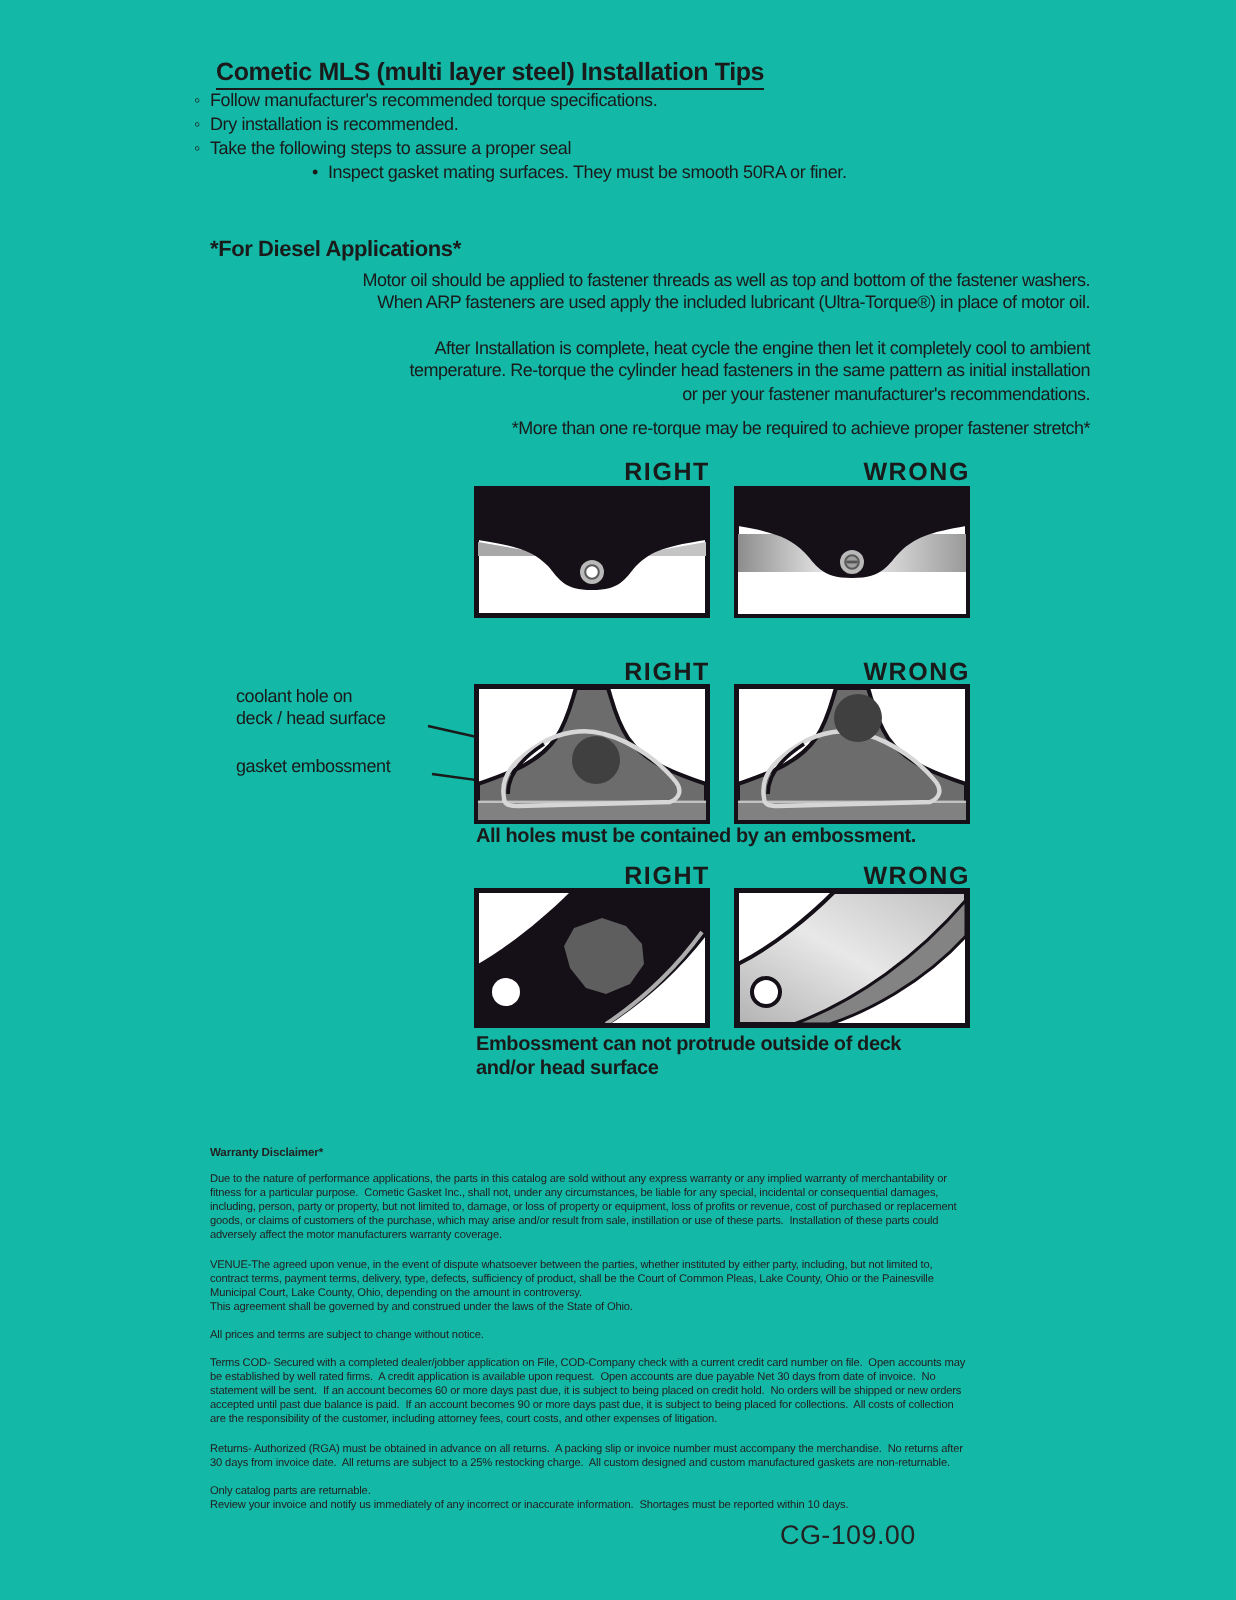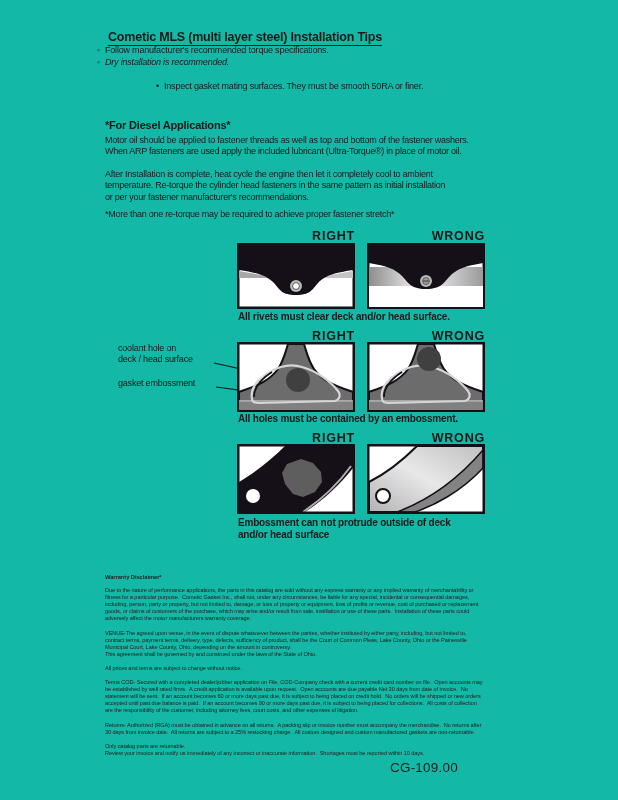--- a/index.html
+++ b/index.html
@@ -9,21 +9,21 @@
   }
   .abs{position:absolute;}
   .doc-title{
     font-size:12.5px;font-weight:bold;letter-spacing:-0.2px;
     border-bottom:1.5px solid #1a1a1a;padding-bottom:1px;
   }
   .bullet-row{position:absolute;left:97px;font-size:9px;letter-spacing:-0.2px;line-height:12px;white-space:nowrap;}
   .bullet-row.sub{left:117px;margin-left:39px;}
   .bullet-glyph{display:inline-block;width:8px;font-size:9px;}
   .section-heading{font-size:11px;font-weight:bold;letter-spacing:-0.2px;}
-  .body-para{font-size:9px;line-height:11.3px;letter-spacing:-0.25px;white-space:pre-line;width:440px;}
+  .body-para{font-size:9px;line-height:11.3px;letter-spacing:-0.25px;white-space:pre-line;width:440px;text-align:right;}
   .dg-header{font-size:12.5px;font-weight:600;letter-spacing:0.8px;width:118px;text-align:right;}
   .dg-caption{font-size:10px;font-weight:700;letter-spacing:-0.2px;white-space:pre-line;line-height:11.5px;}
   .dg-label{font-size:9px;letter-spacing:-0.2px;line-height:10.5px;text-align:left;width:96px;white-space:pre-line;}
   .fine-print{font-size:5.6px;line-height:7.1px;letter-spacing:-0.08px;white-space:pre;color:#222;}
   .fine-print.head{font-weight:bold;font-size:5.8px;}
   .fp-para{margin:0 0 7px 0;}
   .footer-code{font-size:13.5px;letter-spacing:0.2px;color:#222;}
   svg{display:block;}
 </style>
 </head>
@@ -31,22 +31,25 @@
 
 <div class="page">
 
   <div class="abs" style="left:108px;top:27px;">
     <span class="doc-title">Cometic MLS (multi layer steel) Installation Tips</span>
   </div>
 
   <div class="bullet-row" style="top:44px;">
     <span class="bullet-glyph">◦</span><span>Follow manufacturer's recommended torque specifications.</span>
   </div>
-  <div class="bullet-row" style="top:56px;font-style:italic;">
+  <div class="bullet-row" style="top:56px;">
     <span class="bullet-glyph">◦</span><span>Dry installation is recommended.</span>
+  </div>
+  <div class="bullet-row" style="top:68px;">
+    <span class="bullet-glyph">◦</span><span>Take the following steps to assure a proper seal</span>
   </div>
   <div class="bullet-row sub" style="top:80px;">
     <span class="bullet-glyph">•</span><span>Inspect gasket mating surfaces.  They must be smooth 50RA or finer.</span>
   </div>
 
   <div class="abs section-heading" style="left:105px;top:119px;">*For Diesel Applications*</div>
   <div class="abs body-para" style="left:105px;top:135px;">Motor oil should be applied to fastener threads as well as top and bottom of the fastener washers.
 When ARP fasteners are used apply the included lubricant (Ultra-Torque®) in place of motor oil.</div>
   <div class="abs body-para" style="left:105px;top:169px;">After Installation is complete, heat cycle the engine then let it completely cool to ambient
 temperature. Re-torque the cylinder head fasteners in the same pattern as initial installation
@@ -76,21 +79,20 @@
     </defs>
     <rect x="1.25" y="1.25" width="115.5" height="63.5" fill="#ffffff" stroke="#150f17" stroke-width="2.5"></rect>
     <rect x="2" y="24" width="114" height="19" fill="url(#g-deck)"></rect>
     <rect x="2" y="43" width="114" height="21" fill="#ffffff"></rect>
     <path d="M2,2 H116 V20 C98,23 90,26 83,33 C77,39 75,46 59,46 C43,46 41,39 35,33 C28,26 20,23 2,20 Z" fill="#150f17"></path>
     <circle cx="59" cy="38" r="6" fill="#b9b9b9"></circle>
     <circle cx="59" cy="38" r="3.4" fill="#9f9f9f" stroke="#5a5a5a" stroke-width="1"></circle>
     <rect x="56.2" y="37.3" width="5.6" height="1.4" fill="#555555"></rect>
   </svg>
 
-  <div class="abs dg-caption" style="left:238px;top:311px;">All rivets must clear deck and/or head surface.</div>
 
   <div class="abs dg-header" style="left:237px;top:329px;">RIGHT</div>
   <div class="abs dg-header" style="left:367px;top:329px;">WRONG</div>
 
   <div class="abs dg-label" style="left:118px;top:343px;">coolant hole on
 deck / head surface</div>
   <div class="abs dg-label" style="left:118px;top:378px;">gasket embossment</div>
 
   <svg class="abs" style="left:210px;top:356px;" width="92" height="42" viewBox="0 0 92 42">
     <line x1="4" y1="7" x2="84" y2="25" stroke="#1a1a1a" stroke-width="1.2"></line>

